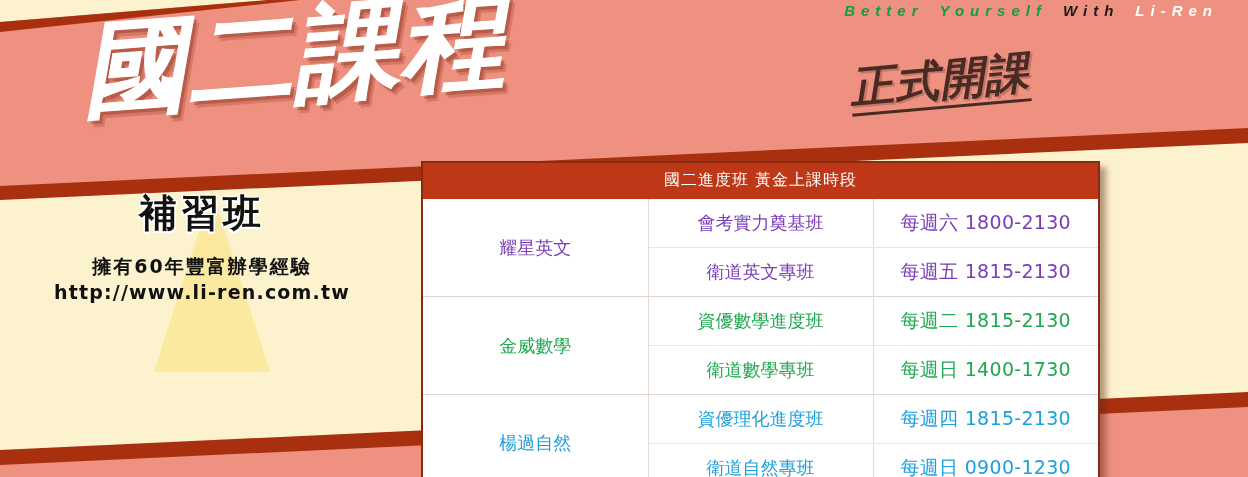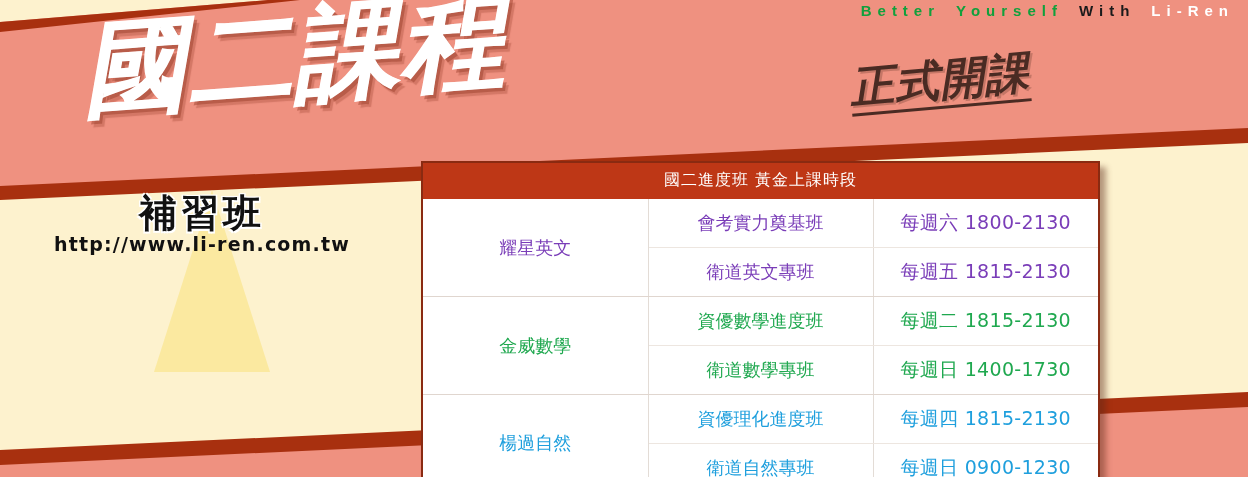--- a/index.html
+++ b/index.html
@@ -29,27 +29,28 @@
     pointer-events: none;
   }
 
   
   #slogan {
     position: absolute;
     top: 2px;
     left: 0;
     width: 1248px;
     text-align: right;
-    padding-right: 14px;
+    padding-right: 30px;
     box-sizing: border-box;
     font-size: 15px;
     font-weight: bold;
     letter-spacing: 6px;
     white-space: nowrap;
     z-index: 30;
+    font-style: italic;
   }
   #slogan .w1 { color: #11A03C; }
   #slogan .w2 { color: #11A03C; }
   #slogan .w3 { color: #1a1a1a; }
   #slogan .w4 { color: #ffffff; }
   #slogan .sp { display: inline-block; width: 16px; }
 
   
   #headline {
     position: absolute;
@@ -250,20 +251,21 @@
     <div id="headline-text">國二課程</div>
   </div>
 
   <div id="subhead">
     <div id="subhead-text">正式開課</div>
   </div>
 
   <div id="logo">
     <div id="logo-beam"></div>
     <div id="logo-sub">補習班</div>
+    <div id="logo-exp">擁有60年豐富辦學經驗</div>
     <div id="logo-url">http://www.li-ren.com.tw</div>
   </div>
 
   <div id="schedule-wrap">
     <table id="schedule">
       <thead>
         <tr>
           <th class="hdr" colspan="3">國二進度班  黃金上課時段</th>
         </tr>
       </thead>

